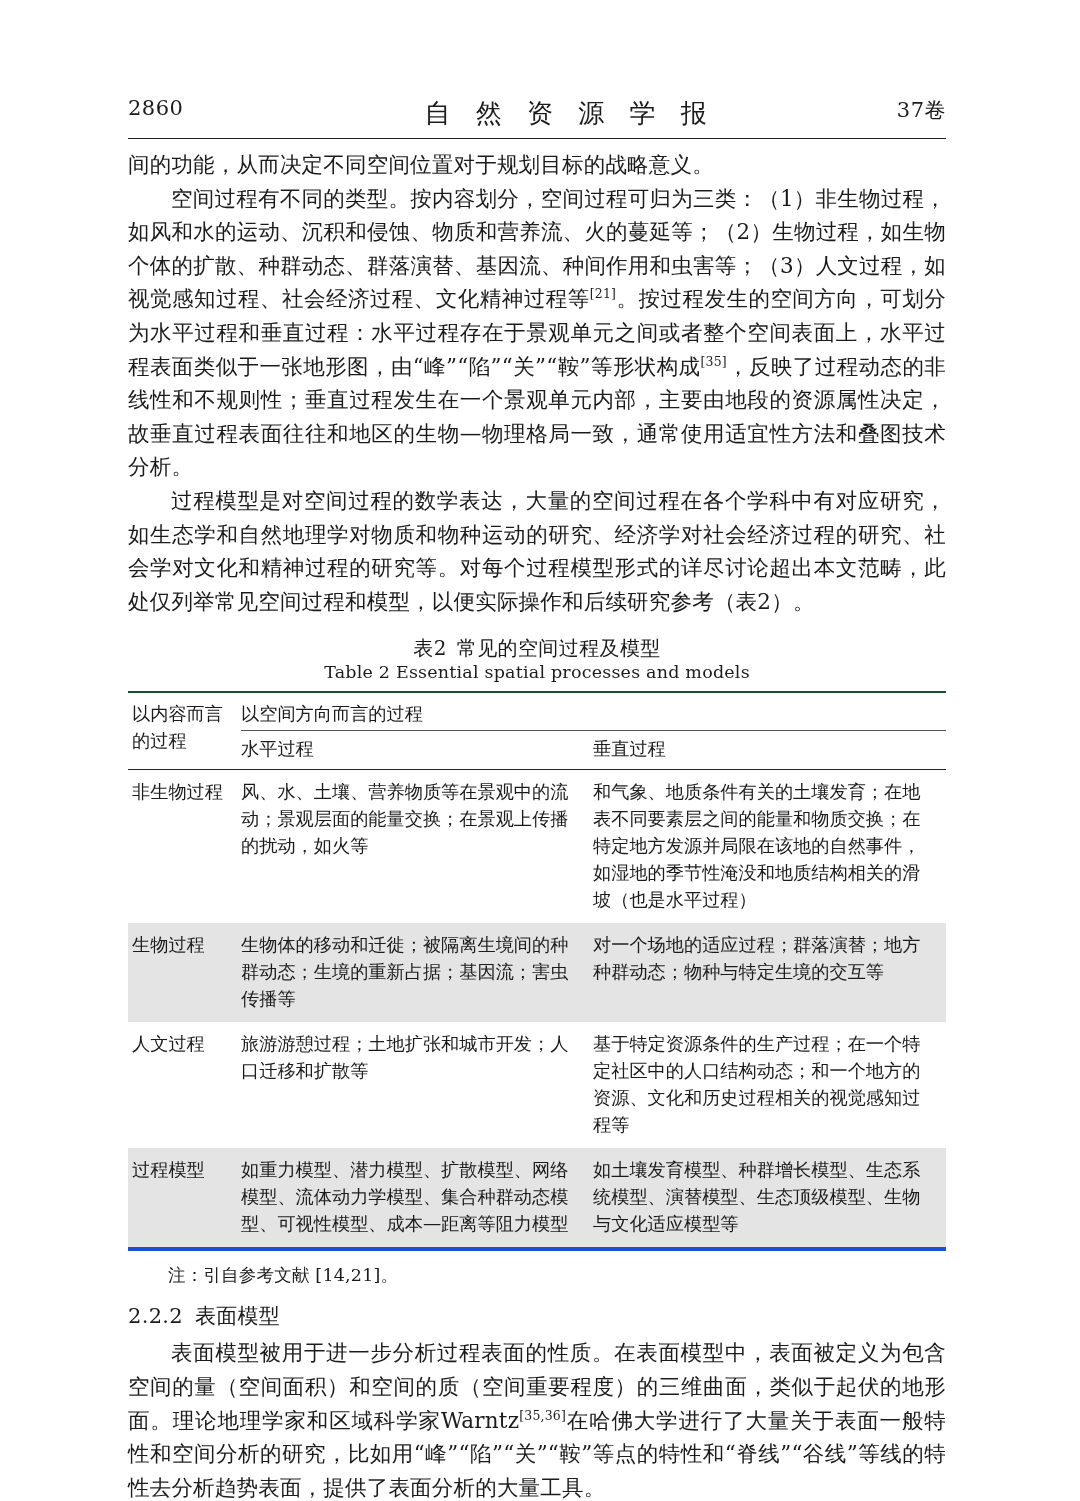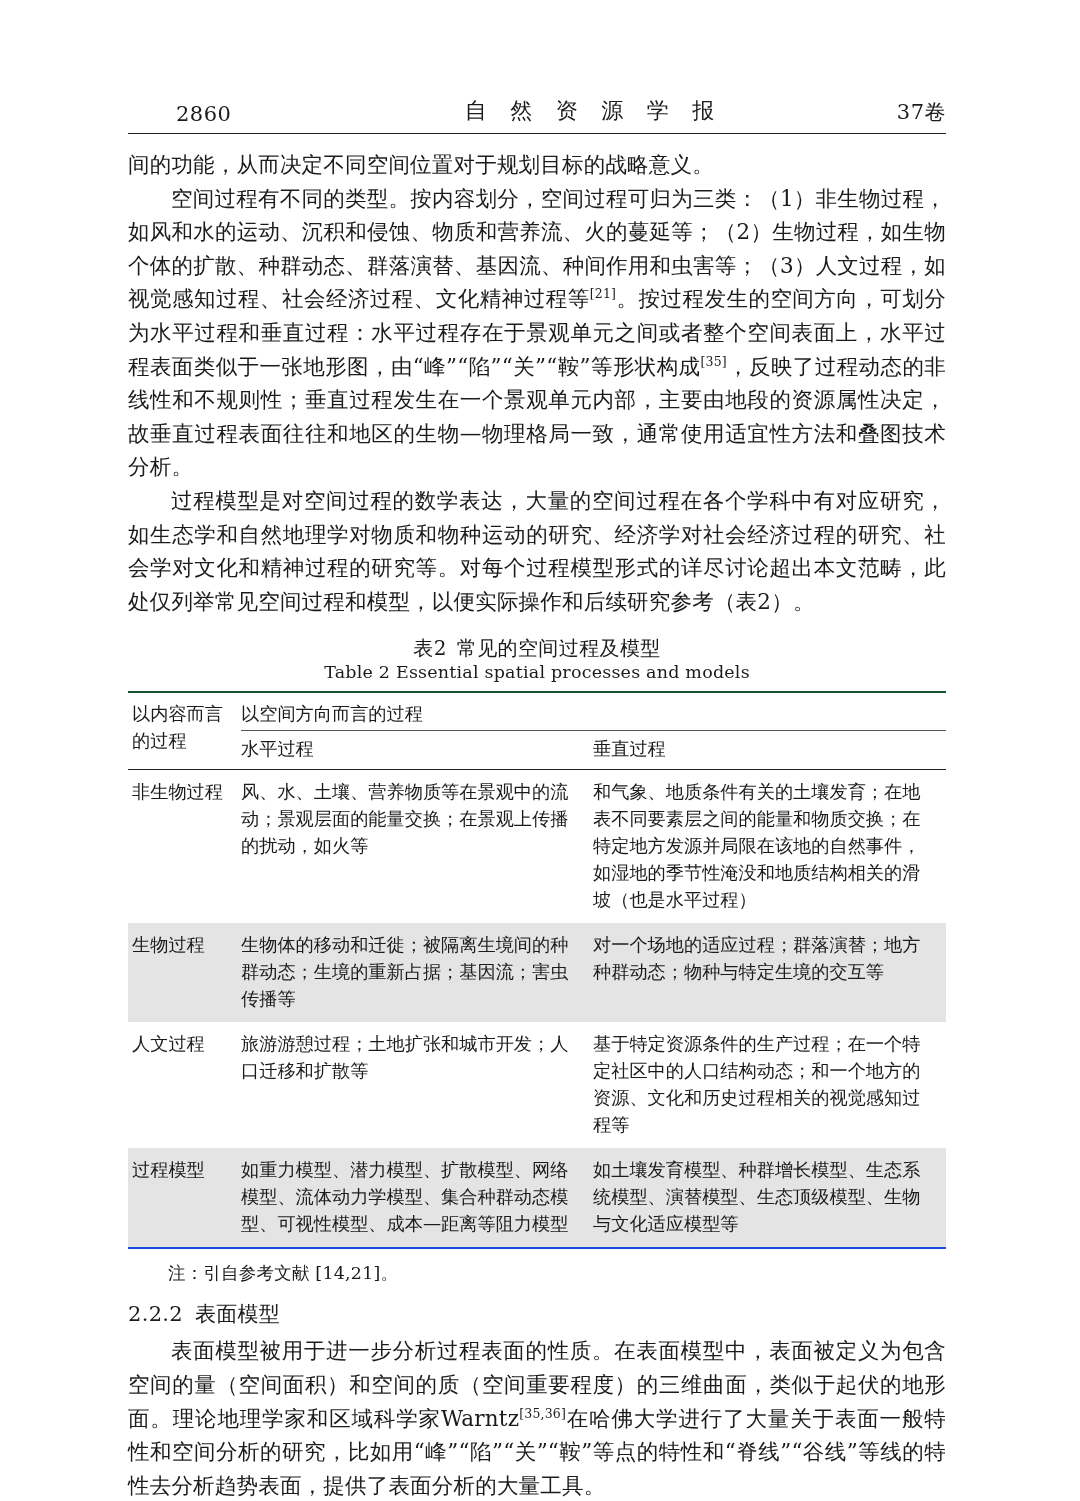--- a/index.html
+++ b/index.html
@@ -26,33 +26,32 @@
 
   
   .runhead {
     position: relative;
     height: 52px;
     padding-top: 96px;
     box-sizing: content-box;
   }
   .runhead-row {
     display: flex;
-    align-items: flex-end;
+    align-items: flex-start;
     justify-content: space-between;
     font-size: 21px;
-    margin-left: 48px;
   }
   .runhead-page {
     font-family: "DejaVu Serif", "Liberation Serif", serif;
     letter-spacing: 0.5px;
   }
   .runhead-title {
-    font-size: 22px;
+    font-size: 26px;
     letter-spacing: 9px;
-    font-family: Liberation Serif, serif;
+    font-family: Liberation Sans, sans-serif;
     margin-left: 60px;
   }
   .runhead-vol {
     font-size: 21px;
     letter-spacing: 0.5px;
   }
   .runhead-rule {
     border-bottom: 1.6px solid #222;
     margin-top: 7px;
   }
@@ -107,21 +106,21 @@
     line-height: 27px;
   }
   table.t2 td, table.t2 th {
     padding: 0;
     font-weight: normal;
     vertical-align: top;
     text-align: left;
   }
   .rule-top { border-top: 2px solid #14532d; }
   .rule-mid { border-top: 1.2px solid #222; }
-  .rule-bot { border-bottom: 2px solid #1d4ed8; }
+  .rule-bot { border-bottom: 4px solid #1d4ed8; }
   .rule-sub { border-top: 1.2px solid #555; }
 
   .col-a { width: 113px; }
   .col-b { width: 352px; }
   .col-c { width: 353px; }
 
   .hd-cell-a {
     text-align: center;
     padding: 7px 4px 8px 4px !important;
   }

